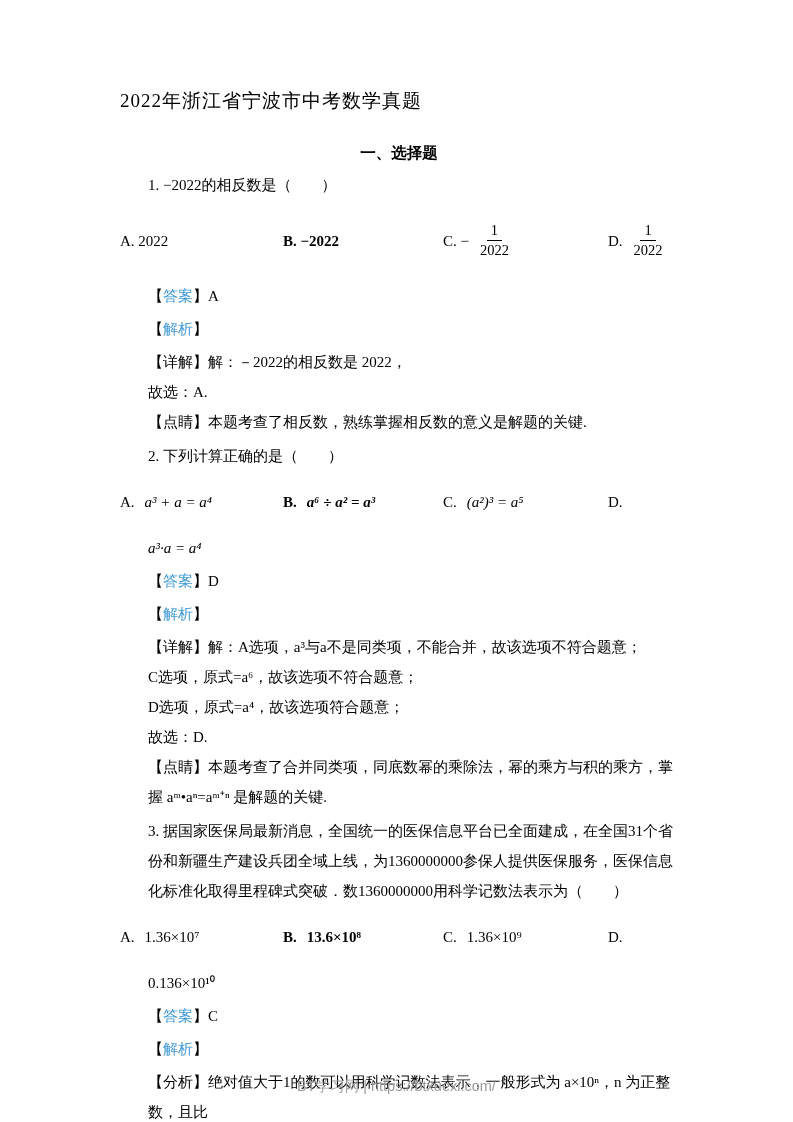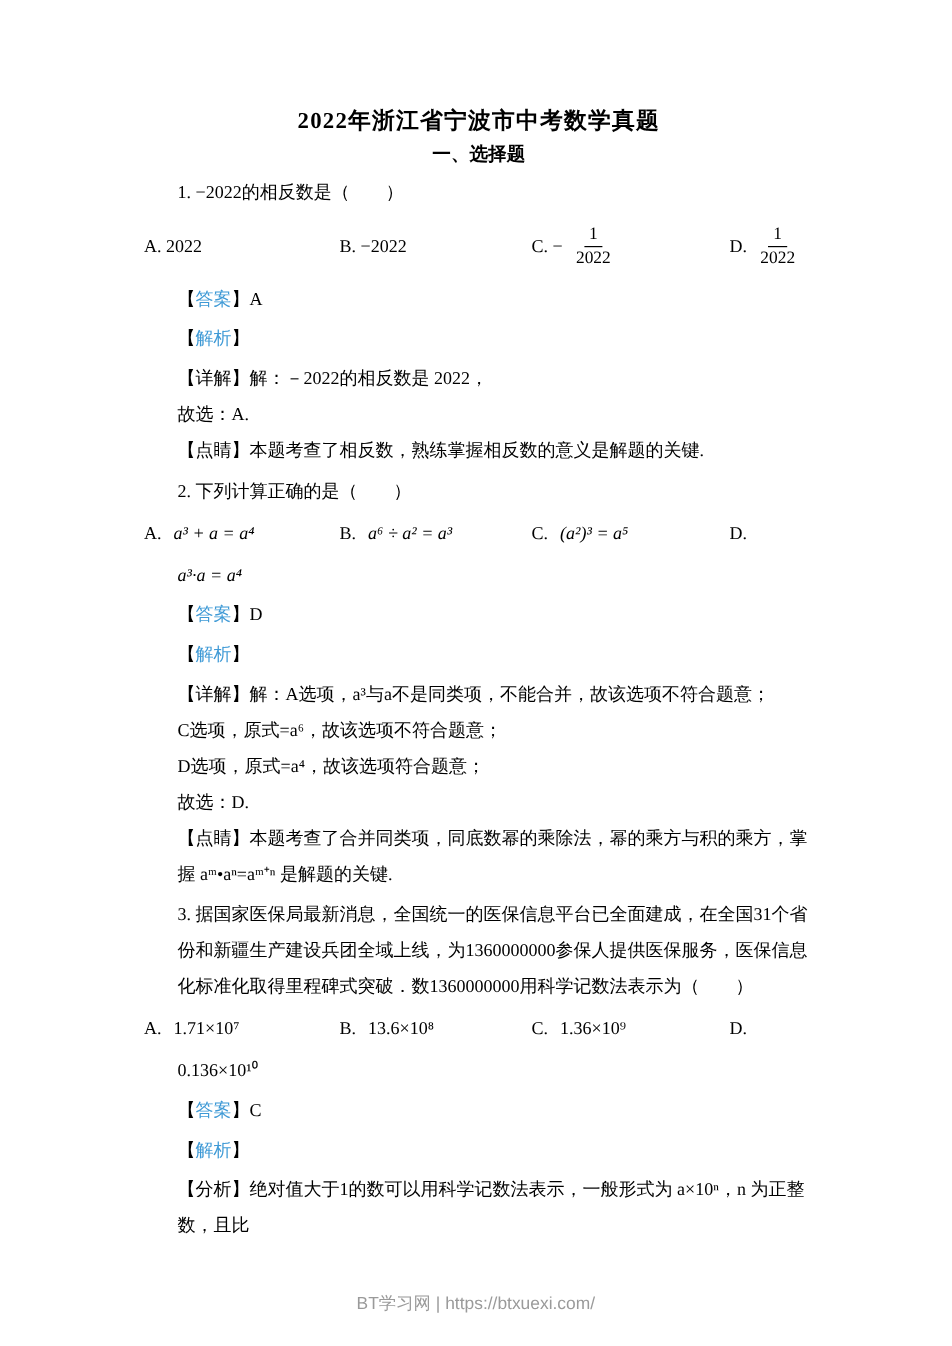--- a/index.html
+++ b/index.html
@@ -7,40 +7,40 @@
   body {
     position: relative;
     background: #ffffff;
     color: #000000;
     font-family: "Liberation Serif", serif;
     font-size: 15px;
     overflow: hidden;
   }
   .content { padding: 88px 115px 0 120px; }
   .title {
-    text-align: center;
     font-size: 19px;
-    font-weight: bold;
+    font-weight: normal;
     letter-spacing: 1px;
+    margin-bottom: 24px;
   }
   .section-heading {
     font-size: 15.5px;
     font-weight: bold;
     line-height: 30px;
     margin-bottom: 2px;
     text-align: center;
   }
   .line { line-height: 30px; margin-left: 28px; }
   .accent { color: var(--accent, #3f9ad6); }
   .math { font-family: "Liberation Serif", serif; font-style: italic; }
-  .options-row { display: flex; align-items: center; margin: 5px 0; justify-content: center; }
+  .options-row { display: flex; align-items: center; margin: 16px 0; justify-content: center; }
   .options-row.tall { padding: 5px 0; }
   .opt { display: inline-flex; align-items: center; line-height: 30px; }
   .w1 { width: 163px; }
-  .w2 { width: 160px; }
+  .w2 { width: 160px; font-weight: bold; }
   .w3 { width: 165px; }
   .w4 { flex: 1; }
   .olabel { margin-right: 10px; font-style: normal; }
   .frac {
     display: inline-flex;
     flex-direction: column;
     align-items: center;
     margin-left: 7px;
     font-size: 14.5px;
     line-height: 19px;
@@ -127,21 +127,21 @@
   <p class="line">C选项，原式=a⁶，故该选项不符合题意；</p>
   <p class="line">D选项，原式=a⁴，故该选项符合题意；</p>
   <p class="line">故选：D.</p>
   <p class="line">【点睛】本题考查了合并同类项，同底数幂的乘除法，幂的乘方与积的乘方，掌握 aᵐ•aⁿ=aᵐ⁺ⁿ 是解题的关键.</p>
 
   <p class="line q-gap">3. 据国家医保局最新消息，全国统一的医保信息平台已全面建成，在全国31个省份和新疆生产建设兵团全域上线，为1360000000参保人提供医保服务，医保信息化标准化取得里程碑式突破．数1360000000用科学记数法表示为（　　）</p>
 
   <div class="options-row">
     <span class="opt w1">
         <span class="olabel">A.</span>
-        <span>1.71×10⁷</span>
+        <span>1.36×10⁷</span>
       </span>
     <span class="opt w2">
         <span class="olabel">B.</span>
         <span>13.6×10⁸</span>
       </span>
     <span class="opt w3">
         <span class="olabel">C.</span>
         <span>1.36×10⁹</span>
       </span>
     <span class="opt w4">

